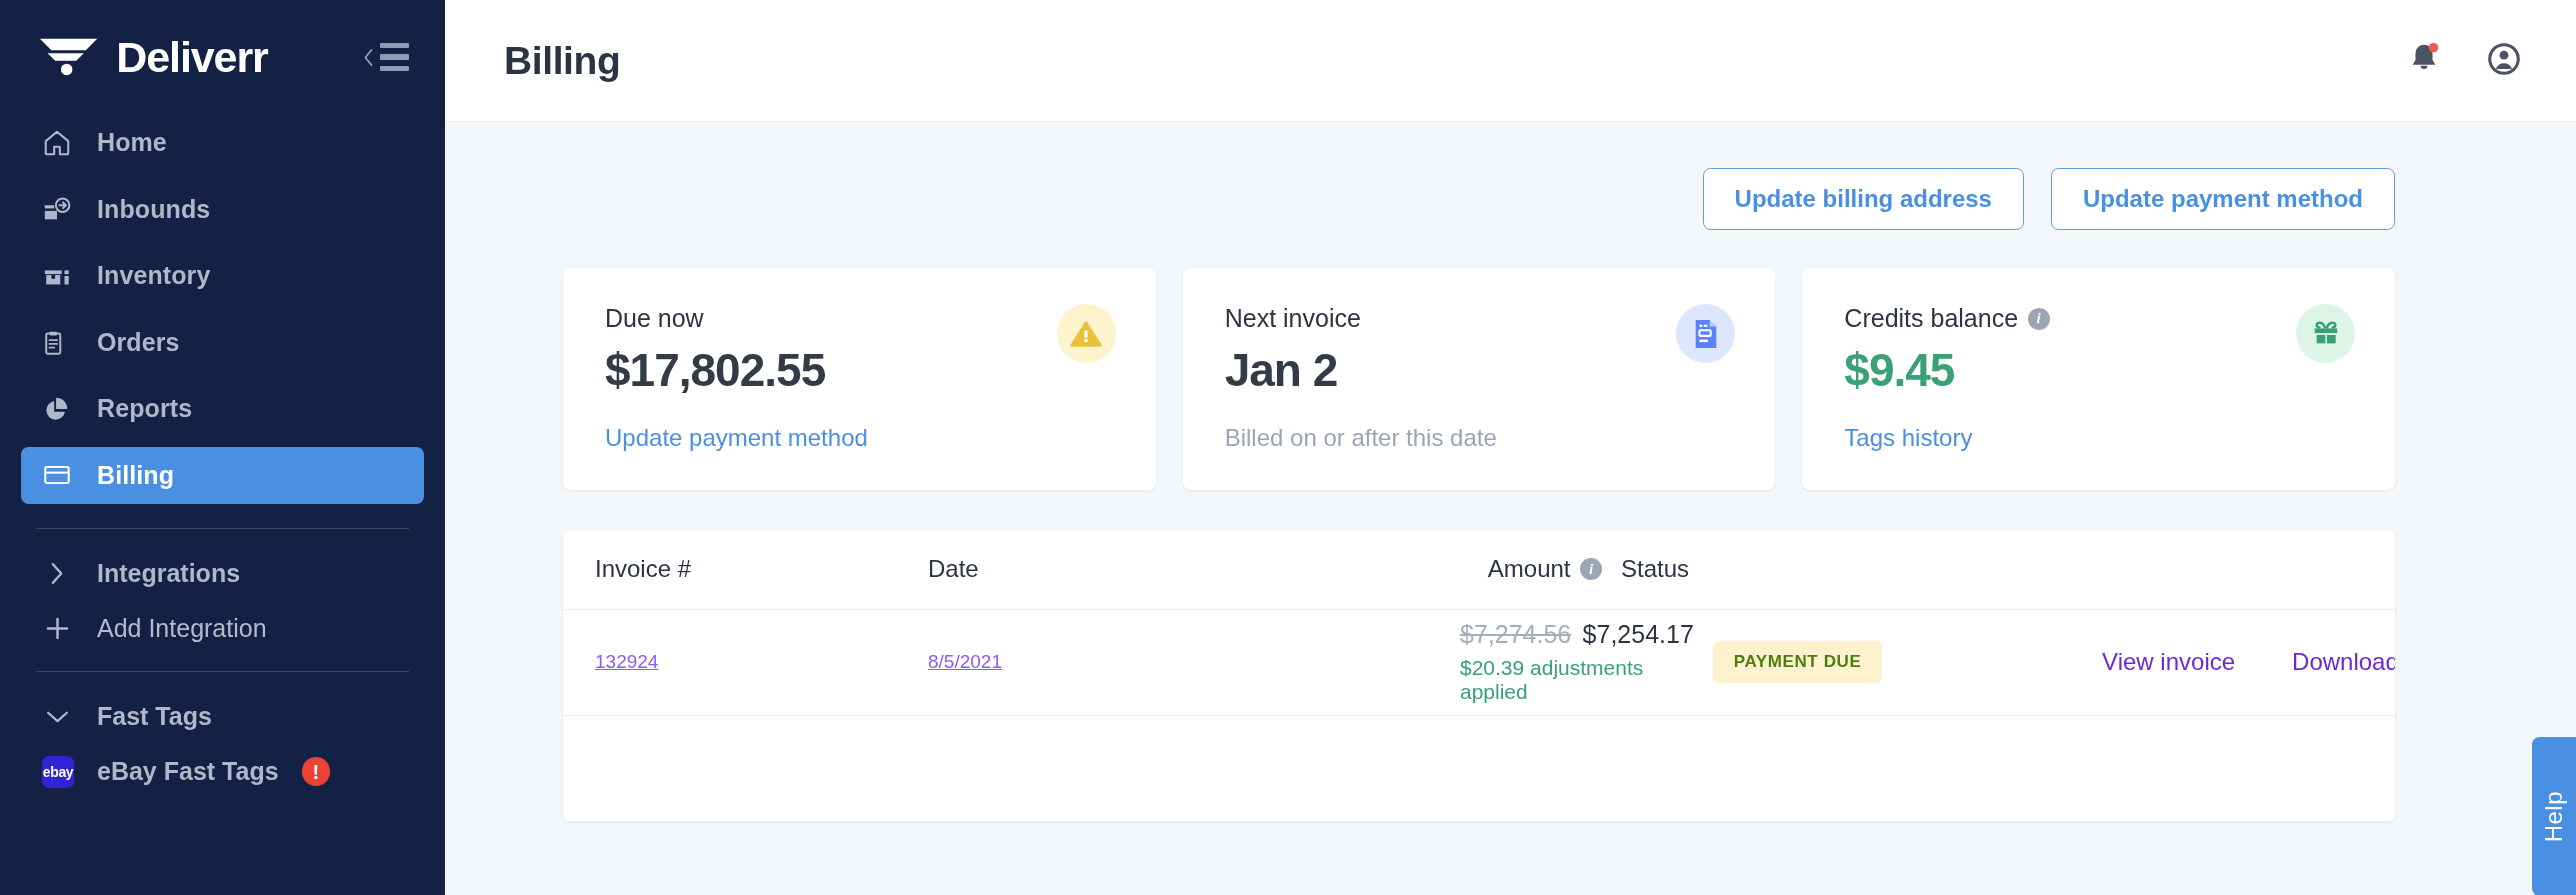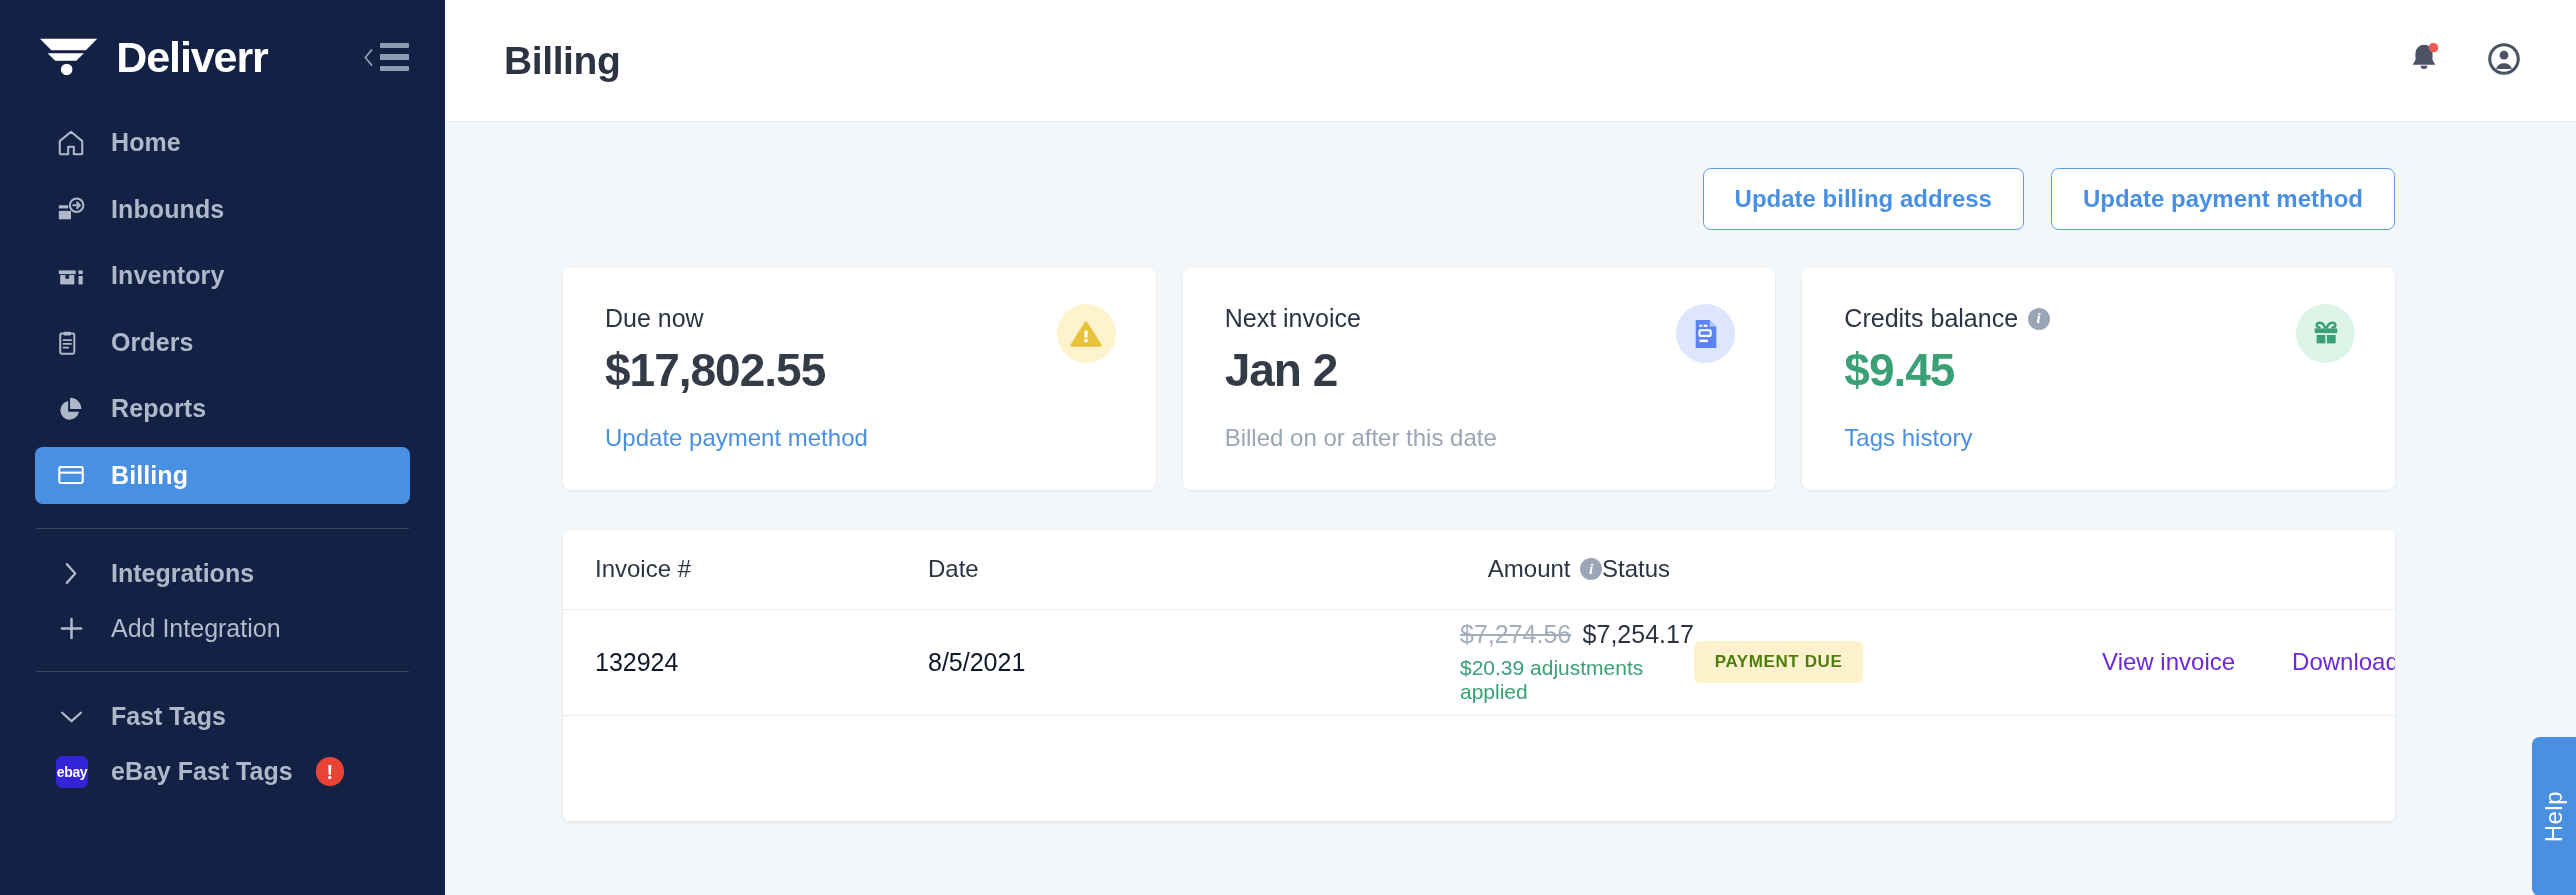--- a/index.html
+++ b/index.html
@@ -29,21 +29,21 @@
     color: #ffffff; font-size: 43px; font-weight: 700; letter-spacing: -1.1px;
   }
   .collapse-btn {
     display: flex; align-items: center; gap: 6.7px; cursor: pointer;
     padding: 5.7px 3.8px;
   }
   .chev-left { width: 10.5px; height: 19px; display: block; }
   .burger { display: flex; flex-direction: column; gap: 5.7px; }
   .burger span { display: block; width: 29.5px; height: 5.7px; background: #8e9cb5; border-radius: 1px; }
 
-  .nav { padding: 0 35px; }
+  .nav { padding: 0 21px; }
   .nav-item {
     height: 57px; display: flex; align-items: center;
     gap: 25px; padding: 0 21px;
     border-radius: 7.6px; cursor: pointer; margin-bottom: 9.5px;
   }
   .nav-item .nav-icon { width: 30px; height: 30px; flex: 0 0 30px; display:block; }
   .nav-item .nav-label {
     color: #aeb8c8; font-size: 25px; font-weight: 600; letter-spacing: 0.1px;
     white-space: nowrap;
   }
@@ -134,24 +134,24 @@
   
   .table-card { background: #ffffff; border-radius: 7.6px; box-shadow: 0 1px 2.9px rgba(20,40,80,0.09); overflow: hidden; }
   .t-row { display: flex; align-items: center; padding: 0 32px; }
   .t-head { height: 80px; border-bottom: 1px solid #e9edf2; }
   .t-head .cell { font-size: 24px; color: #2c3444; font-weight: 400; display: flex; align-items: center; gap: 9.5px; }
   .t-body-row { min-height: 106px; border-bottom: 1px solid #e9edf2; padding-top: 5.7px; padding-bottom: 5.7px;}
   .c-invoice { width: 333px; flex: 0 0 333px; }
   .c-date    { width: 532px; flex: 0 0 532px; }
   .c-amount  { flex: 1; display: flex; flex-direction: column; align-items: flex-end; }
   .c-amount.head { flex-direction: row; justify-content: flex-end; }
-  .c-status  { width: 257px; flex: 0 0 257px; }
+  .c-status  { width: 257px; flex: 0 0 257px; padding-left: 19px; }
   .c-actions { width: 504px; flex: 0 0 504px; display: flex; justify-content: flex-end; gap: 57px; }
 
-  .cell-text { font-size: 25px; color: #0f172a; }
+  .cell-text { font-size: 19px; color: #8b5cf6; text-decoration: underline; }
   .amt-line { display: flex; align-items: baseline; gap: 11.4px; }
   .amt-old { font-size: 25px; color: #a4aeba; text-decoration: line-through; }
   .amt-new { font-size: 25px; color: #2c3444; }
   .amt-adj { font-size: 21px; color: #3aa076; margin-top: 7.6px; }
   .badge {
     display: inline-block; background: #fdf2cd; color: #4d7c0f;
     font-size: 17px; font-weight: 700; letter-spacing: 0.6px;
     padding: 11.4px 21px; border-radius: 6px; white-space: nowrap;
   }
   .act-link { font-size: 24px; color: #6d28d9; cursor: pointer; white-space: nowrap; }

